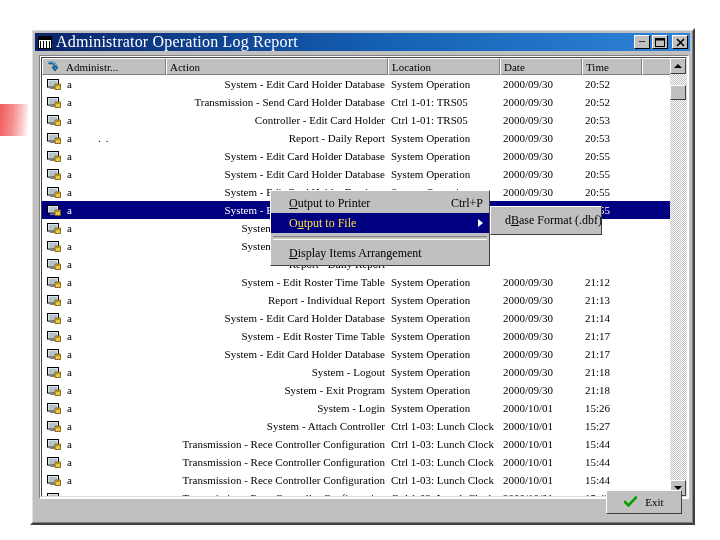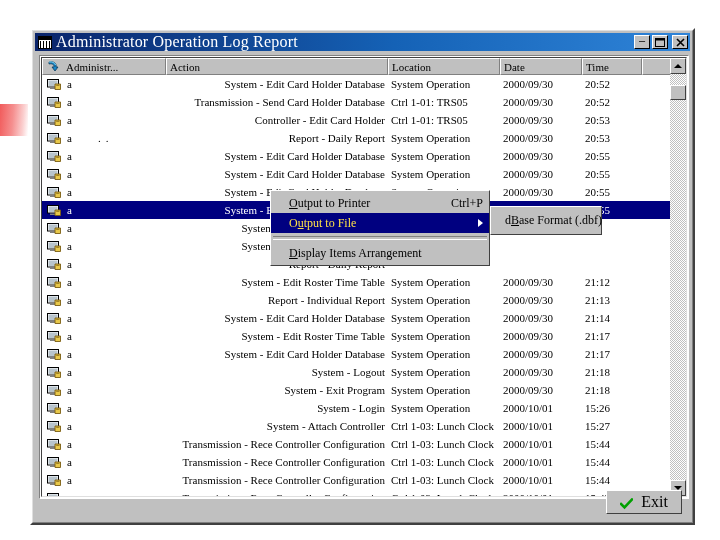--- a/index.html
+++ b/index.html
@@ -185,21 +185,21 @@
   .submenu .mi{padding-left:14px;height:21px;}
 
   
   .exit-btn{
     position:absolute;right:10px;bottom:8px;width:76px;height:24px;
     background:#c0c0c0;
     border-top:1px solid #ffffff;border-left:1px solid #ffffff;
     border-right:1px solid #404040;border-bottom:1px solid #404040;
     box-sizing:border-box;display:flex;align-items:center;
     justify-content:center;gap:8px;
-    font-family:"Liberation Serif","DejaVu Serif",serif;font-size:16px;
+    font-family:"Liberation Serif","DejaVu Serif",serif;font-size:11px;
   }
   .check{
     width:13px;height:12px;flex:0 0 auto;
   }
 </style>
 </head>
 <body>
 
 <div class="left-artifact"></div>
 

